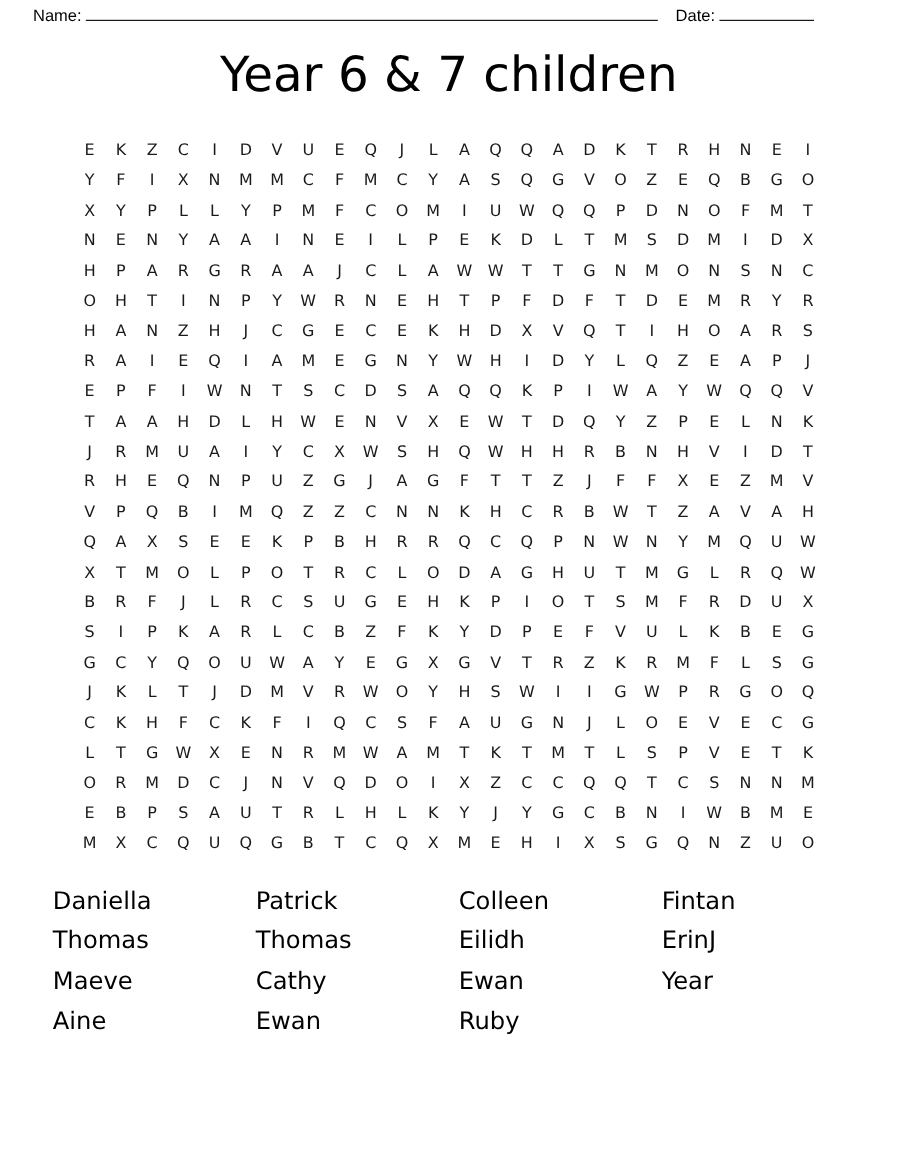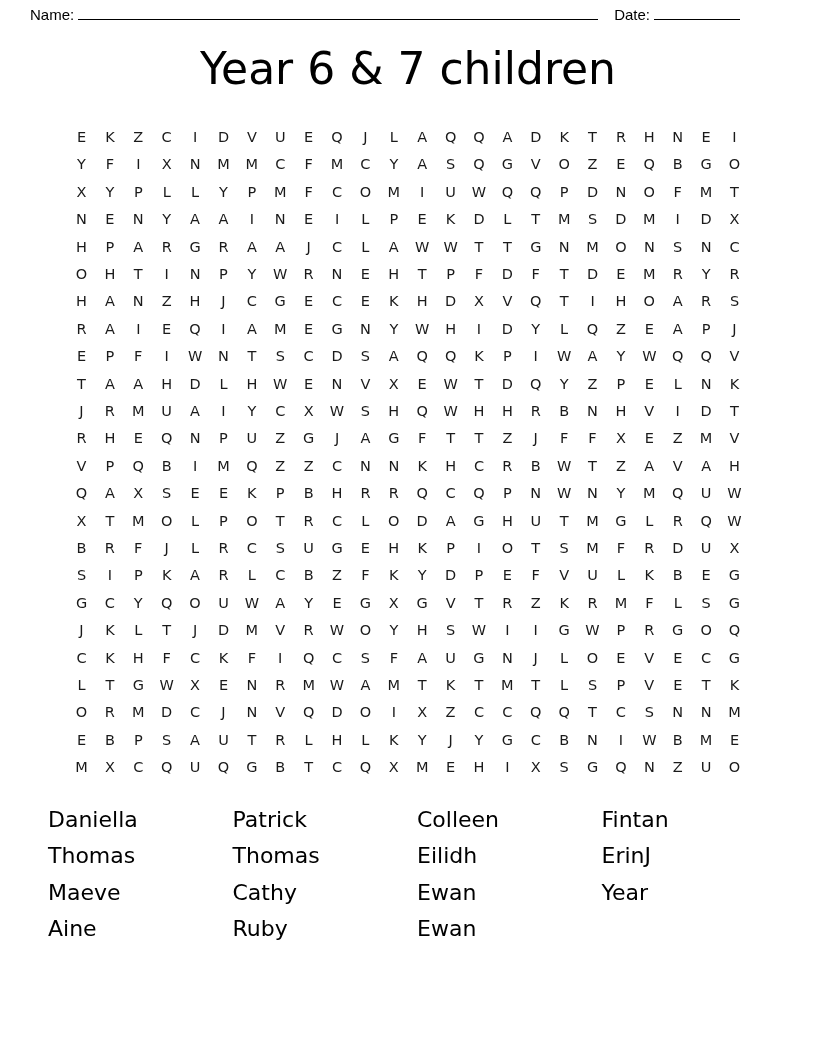--- a/index.html
+++ b/index.html
@@ -746,17 +746,17 @@
       <div class="word">Fintan</div>
       <div class="word">Thomas</div>
       <div class="word">Thomas</div>
       <div class="word">Eilidh</div>
       <div class="word">ErinJ</div>
       <div class="word">Maeve</div>
       <div class="word">Cathy</div>
       <div class="word">Ewan</div>
       <div class="word">Year</div>
       <div class="word">Aine</div>
+      <div class="word">Ewan</div>
       <div class="word">Ruby</div>
-      <div class="word">Ewan</div>
     </div>
 
 </div>
 
 </body></html>

